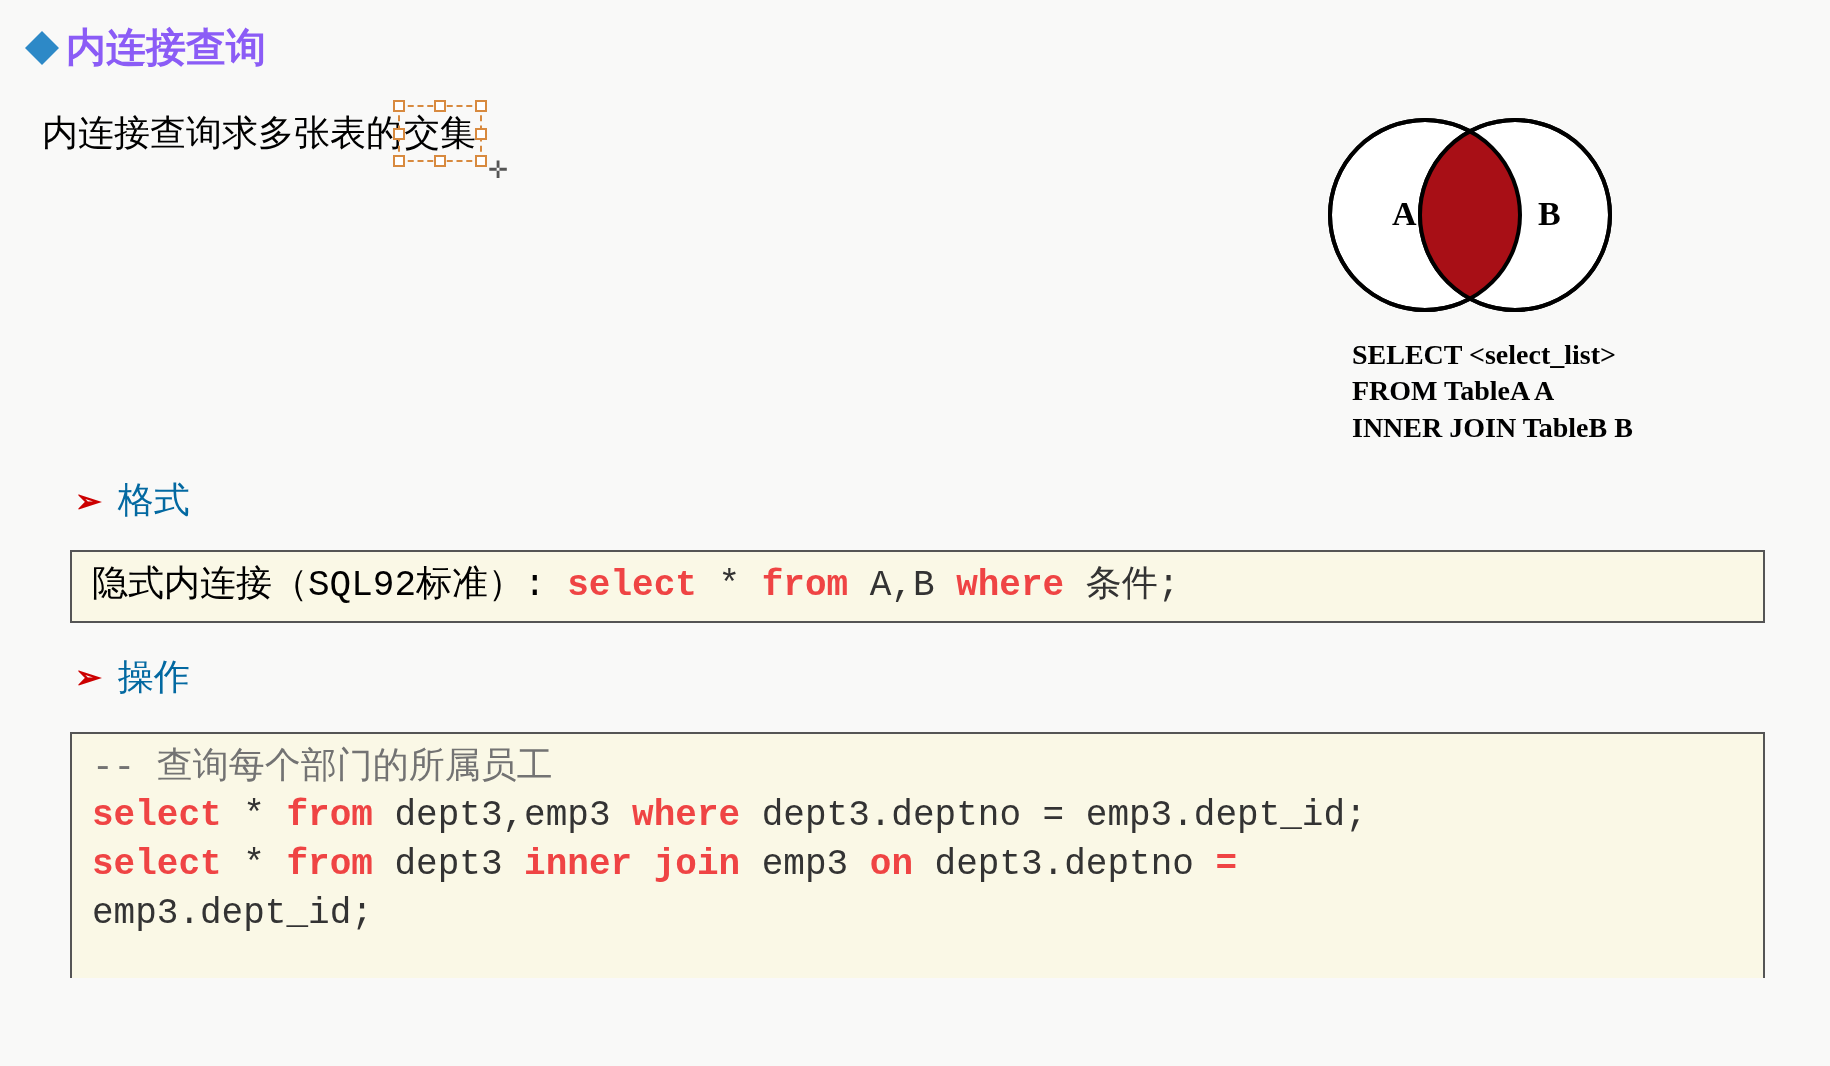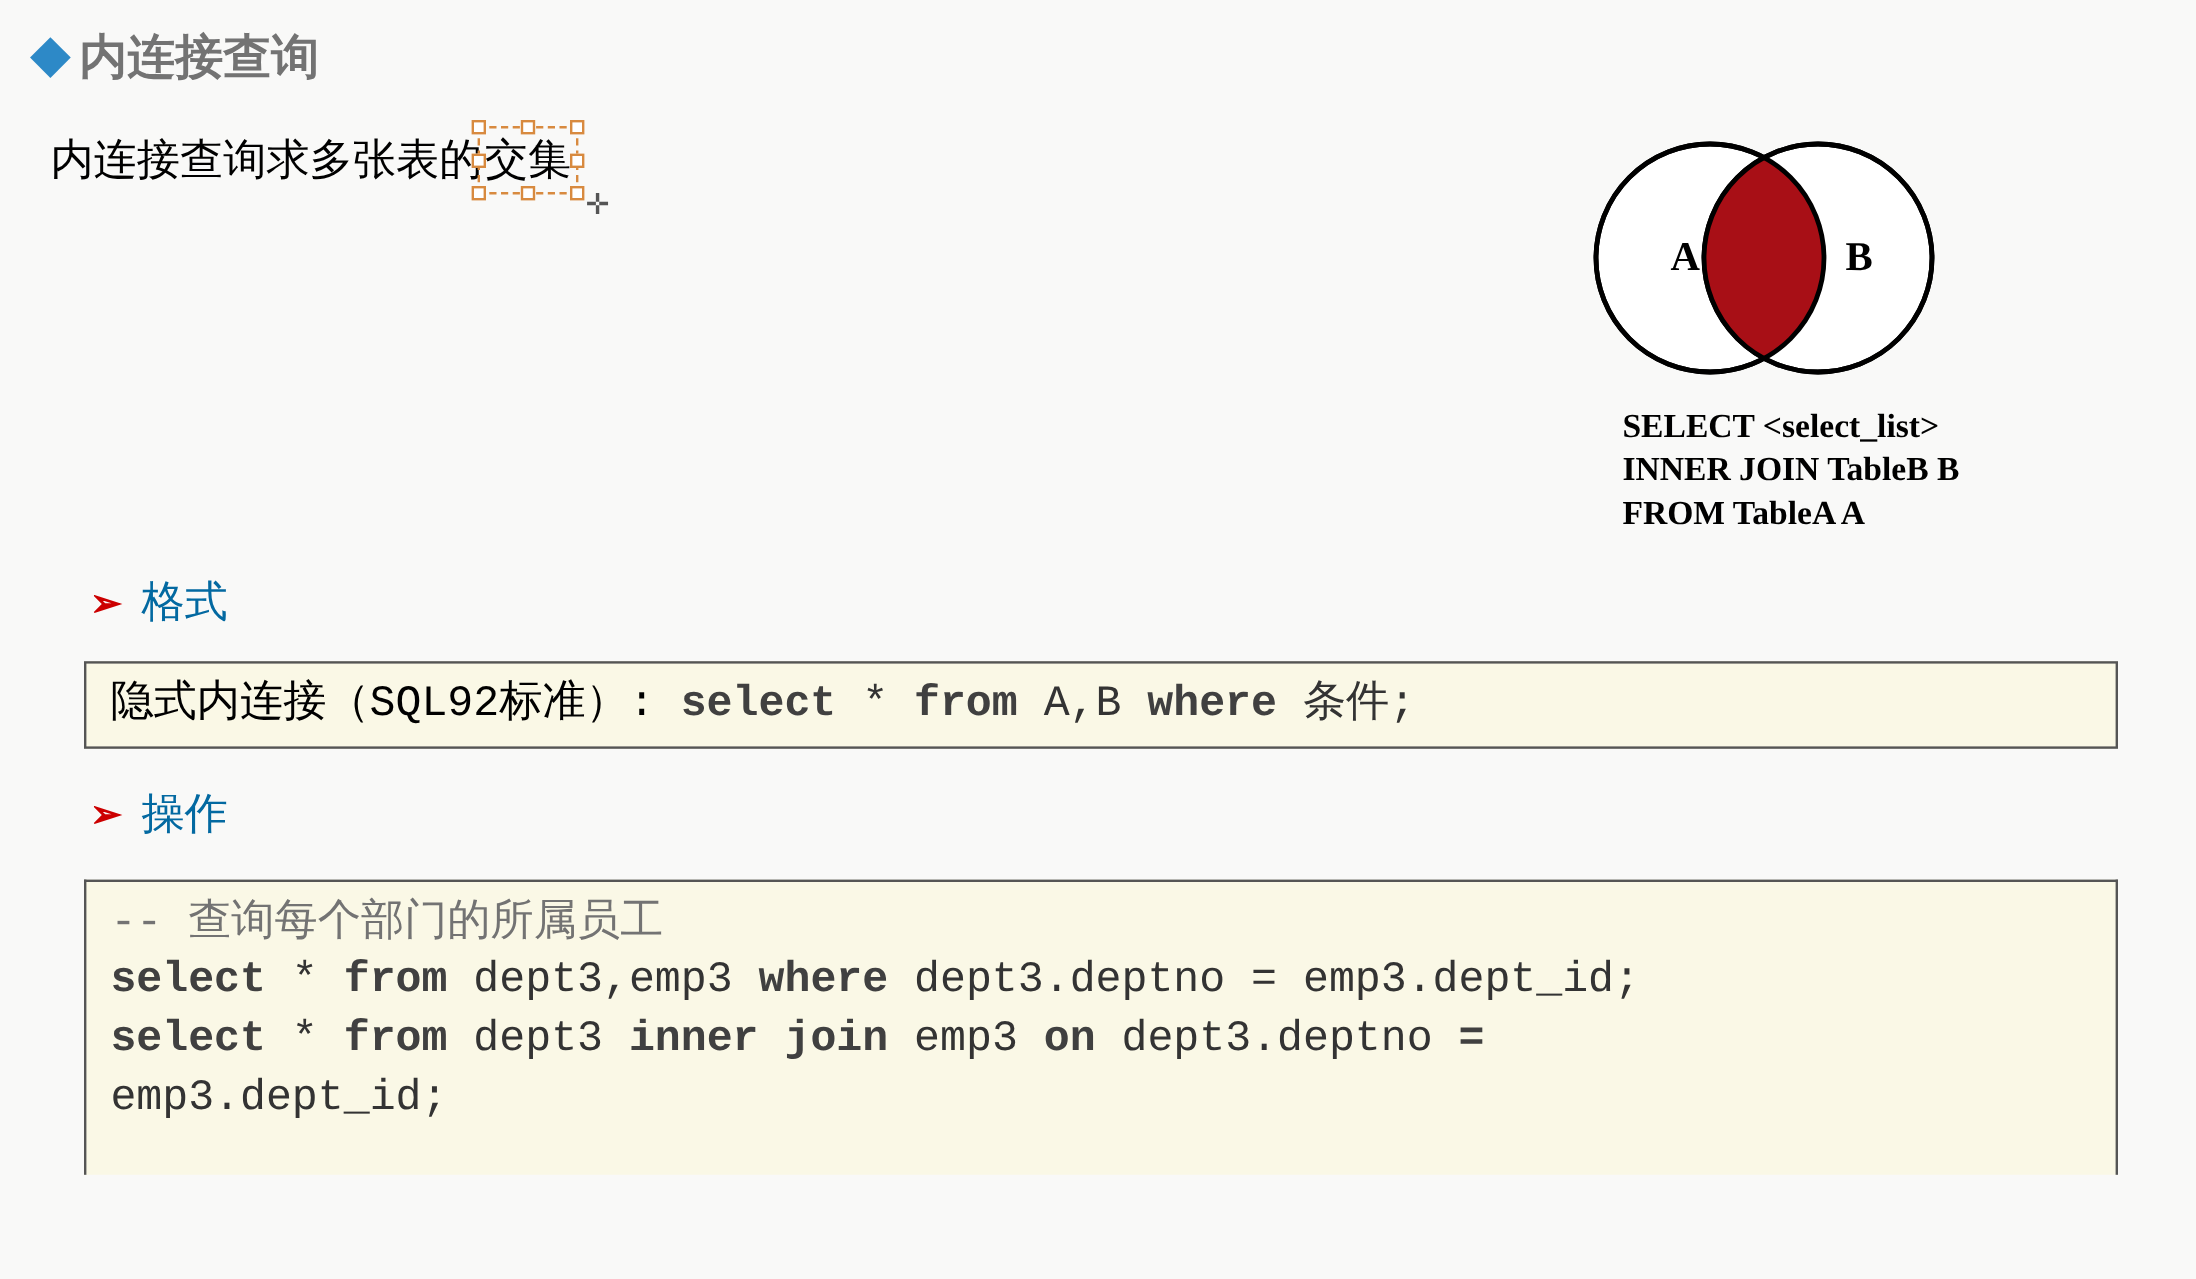--- a/index.html
+++ b/index.html
@@ -19,21 +19,21 @@
     }
     .diamond-bullet {
       width: 24px;
       height: 24px;
       background: #2d89c7;
       transform: rotate(45deg);
     }
     .title-main {
       font-size: 40px;
       font-weight: bold;
-      color: #737373;
+      color: #8b5cf6;
     }
     .content-row {
       display: flex;
       align-items: flex-start;
       justify-content: space-between;
       margin-bottom: 10px;
     }
     .description {
       font-size: 36px;
       color: #000;
@@ -113,21 +113,21 @@
       font-family: "Consolas", "Courier New", monospace;
       font-size: 36px;
       line-height: 1.35;
     }
     .code-box-2 {
       margin-top: 30px;
       border-bottom: none;
       padding-bottom: 40px;
     }
     .cjk { font-family: Liberation Mono, monospace; }
-    .kw { color: #404040; font-weight: bold; margin-top: 36px; }
+    .kw { color: #ef4444; font-weight: bold; margin-top: 36px; }
     .comment { color: #737373; }
     .plain { color: #333; }
     .code-line { white-space: nowrap; }
   </style>
 </head>
 <body>
 
 <div class="header">
   <div class="diamond-bullet"></div>
   <div class="title-main">内连接查询</div>
@@ -162,22 +162,22 @@
       <g clip-path="url(#clipA)">
         <circle cx="215" cy="110" r="95" fill="#a80f16"></circle>
       </g>
       <circle cx="125" cy="110" r="95" fill="none" stroke="#000" stroke-width="4"></circle>
       <circle cx="215" cy="110" r="95" fill="none" stroke="#000" stroke-width="4"></circle>
       <text x="92" y="120" font-family="Times New Roman" font-size="34" font-weight="bold" fill="#000">A</text>
       <text x="238" y="120" font-family="Times New Roman" font-size="34" font-weight="bold" fill="#000">B</text>
     </svg>
     <div class="venn-sql">
       <div>SELECT &lt;select_list&gt;</div>
+      <div>FROM TableA A</div>
       <div>INNER JOIN TableB B</div>
-      <div>FROM TableA A</div>
     </div>
   </div>
 </div>
 
 <div class="section-header">
   <span class="arrow-bullet">➢</span>
   <span class="section-title">格式</span>
 </div>
 
 <div class="code-box">

